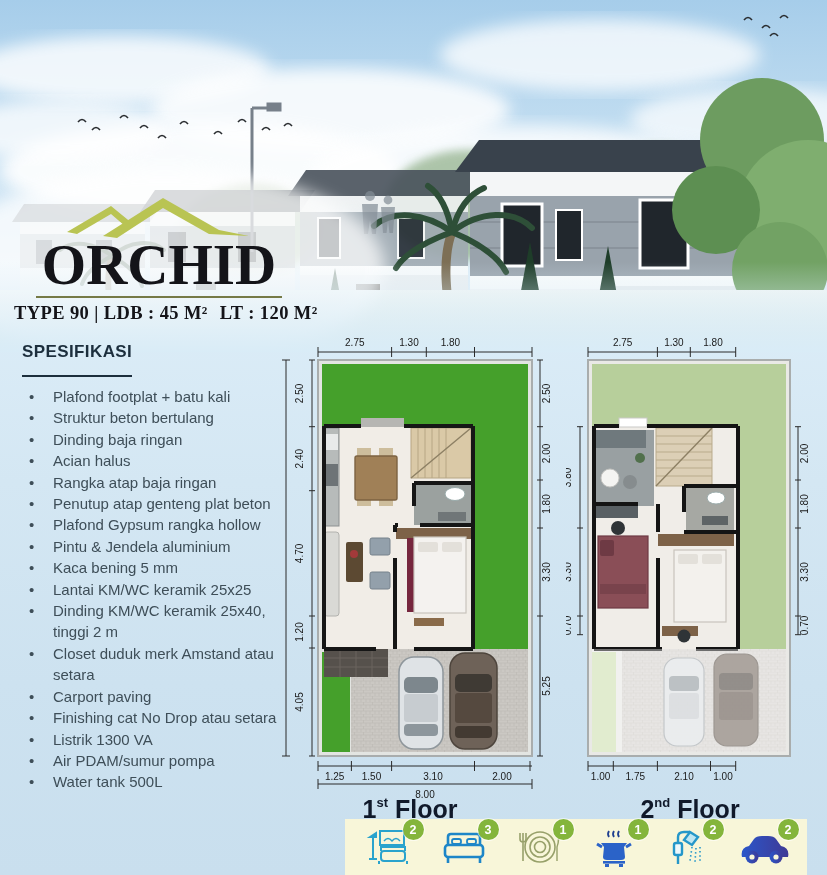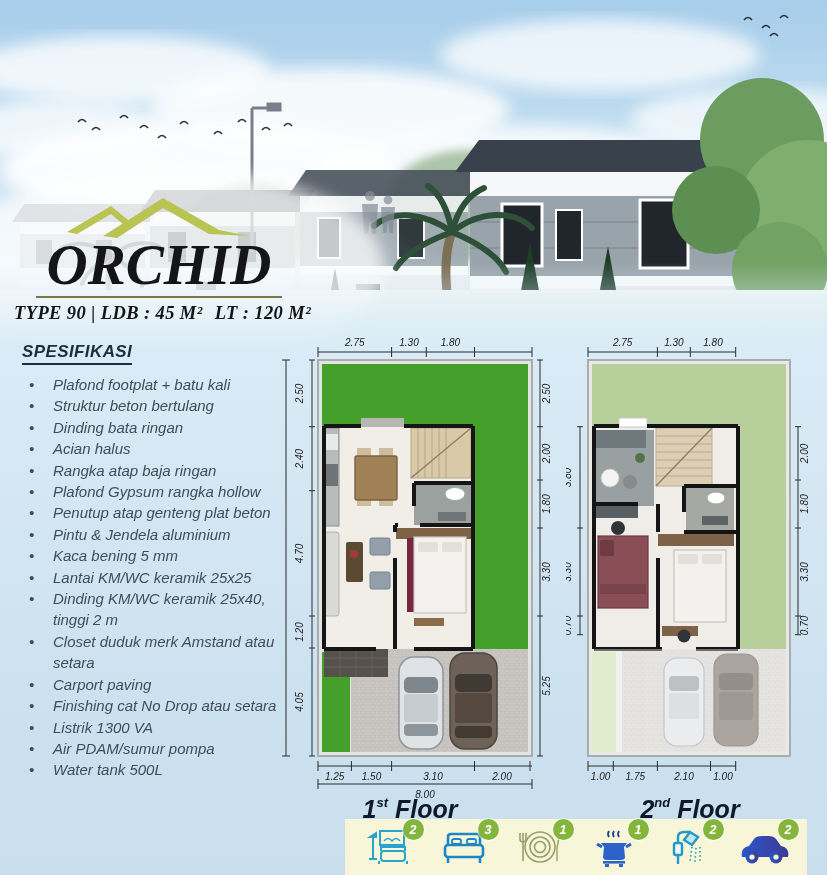--- a/index.html
+++ b/index.html
@@ -1,40 +1,39 @@
 <!DOCTYPE html>
 <html><head>
 <meta charset="utf-8">
 <style>
   html,body{margin:0;padding:0;background:#e7eef3;}
   .canvas{
     position:relative;width:827px;height:875px;overflow:hidden;
     background:linear-gradient(180deg,#bcdaee 0%,#dcedf8 34%,#d4e7f3 55%,#cde2f0 78%,#c9dfee 100%);
     font-family:"Liberation Sans",sans-serif;
-    font-style:italic;
   }
   .hero{position:absolute;left:0;top:0;}
   
   .logo-block{position:absolute;left:14px;top:190px;width:290px;text-align:center;z-index:5;}
   .logo-mountains{display:block;margin:0 auto -6px auto;}
   .logo-title{
     font-family:"Liberation Serif","DejaVu Serif",serif;font-weight:bold;
     font-size:57px;line-height:1.02;color:#141419;letter-spacing:0px;
   }
   .logo-rule{height:2px;background:#757a46;margin:2px 22px 5px 22px;}
   .logo-sub{
     font-family:"Liberation Serif","DejaVu Serif",serif;font-weight:bold;
     font-size:18.5px;color:#141419;letter-spacing:.4px;white-space:nowrap;
   }
   .logo-sub .gap{display:inline-block;width:12px;}
   
   .specs{position:absolute;left:22px;top:342px;width:282px;color:#3e4e58;z-index:4;}
   .specs .specs-heading{
     display:inline-block;font-size:17px;font-weight:bold;color:#1c2e3d;
-    letter-spacing:.4px;border-bottom:2px solid #1c2e3d;padding-bottom:1px;margin:0 0 9px 0;
+    letter-spacing:.4px;border-bottom:2px solid #1c2e3d;padding-bottom:13px;margin:0 0 9px 0;
   }
   .specs ul{list-style:none;margin:0;padding:0;}
   .specs li{position:relative;padding-left:31px;font-size:15px;line-height:21.4px;}
   .specs li::before{content:"\2022";position:absolute;left:7px;color:#3e4e58;}
   
   .plan{position:absolute;top:336px;}
   .plan-1{left:278px;}
   .plan-2{left:566px;}
   .floor-label{
     position:absolute;top:795px;width:160px;text-align:center;z-index:4;
@@ -201,25 +200,25 @@
     <div class="logo-title">ORCHID</div>
     <div class="logo-rule"></div>
     <div class="logo-sub"><span>TYPE 90 | LDB : 45 M²</span><span class="gap"></span><span>LT : 120 M²</span></div>
   </div>
 
   <div class="specs">
     <h2 class="specs-heading">SPESIFIKASI</h2>
     <ul>
       <li>Plafond footplat + batu kali</li>
       <li>Struktur beton bertulang</li>
-      <li>Dinding bata ringan</li>
+      <li>Dinding baja ringan</li>
       <li>Acian halus</li>
       <li>Rangka atap baja ringan</li>
+      <li>Penutup atap genteng plat beton</li>
       <li>Plafond Gypsum rangka hollow</li>
-      <li>Penutup atap genteng plat beton</li>
       <li>Pintu &amp; Jendela aluminium</li>
       <li>Kaca bening 5 mm</li>
       <li>Lantai KM/WC keramik 25x25</li>
       <li>Dinding KM/WC keramik 25x40, tinggi 2 m</li>
       <li>Closet duduk merk Amstand atau setara</li>
       <li>Carport paving</li>
       <li>Finishing cat No Drop atau setara</li>
       <li>Listrik 1300 VA</li>
       <li>Air PDAM/sumur pompa</li>
       <li>Water tank 500L</li>

